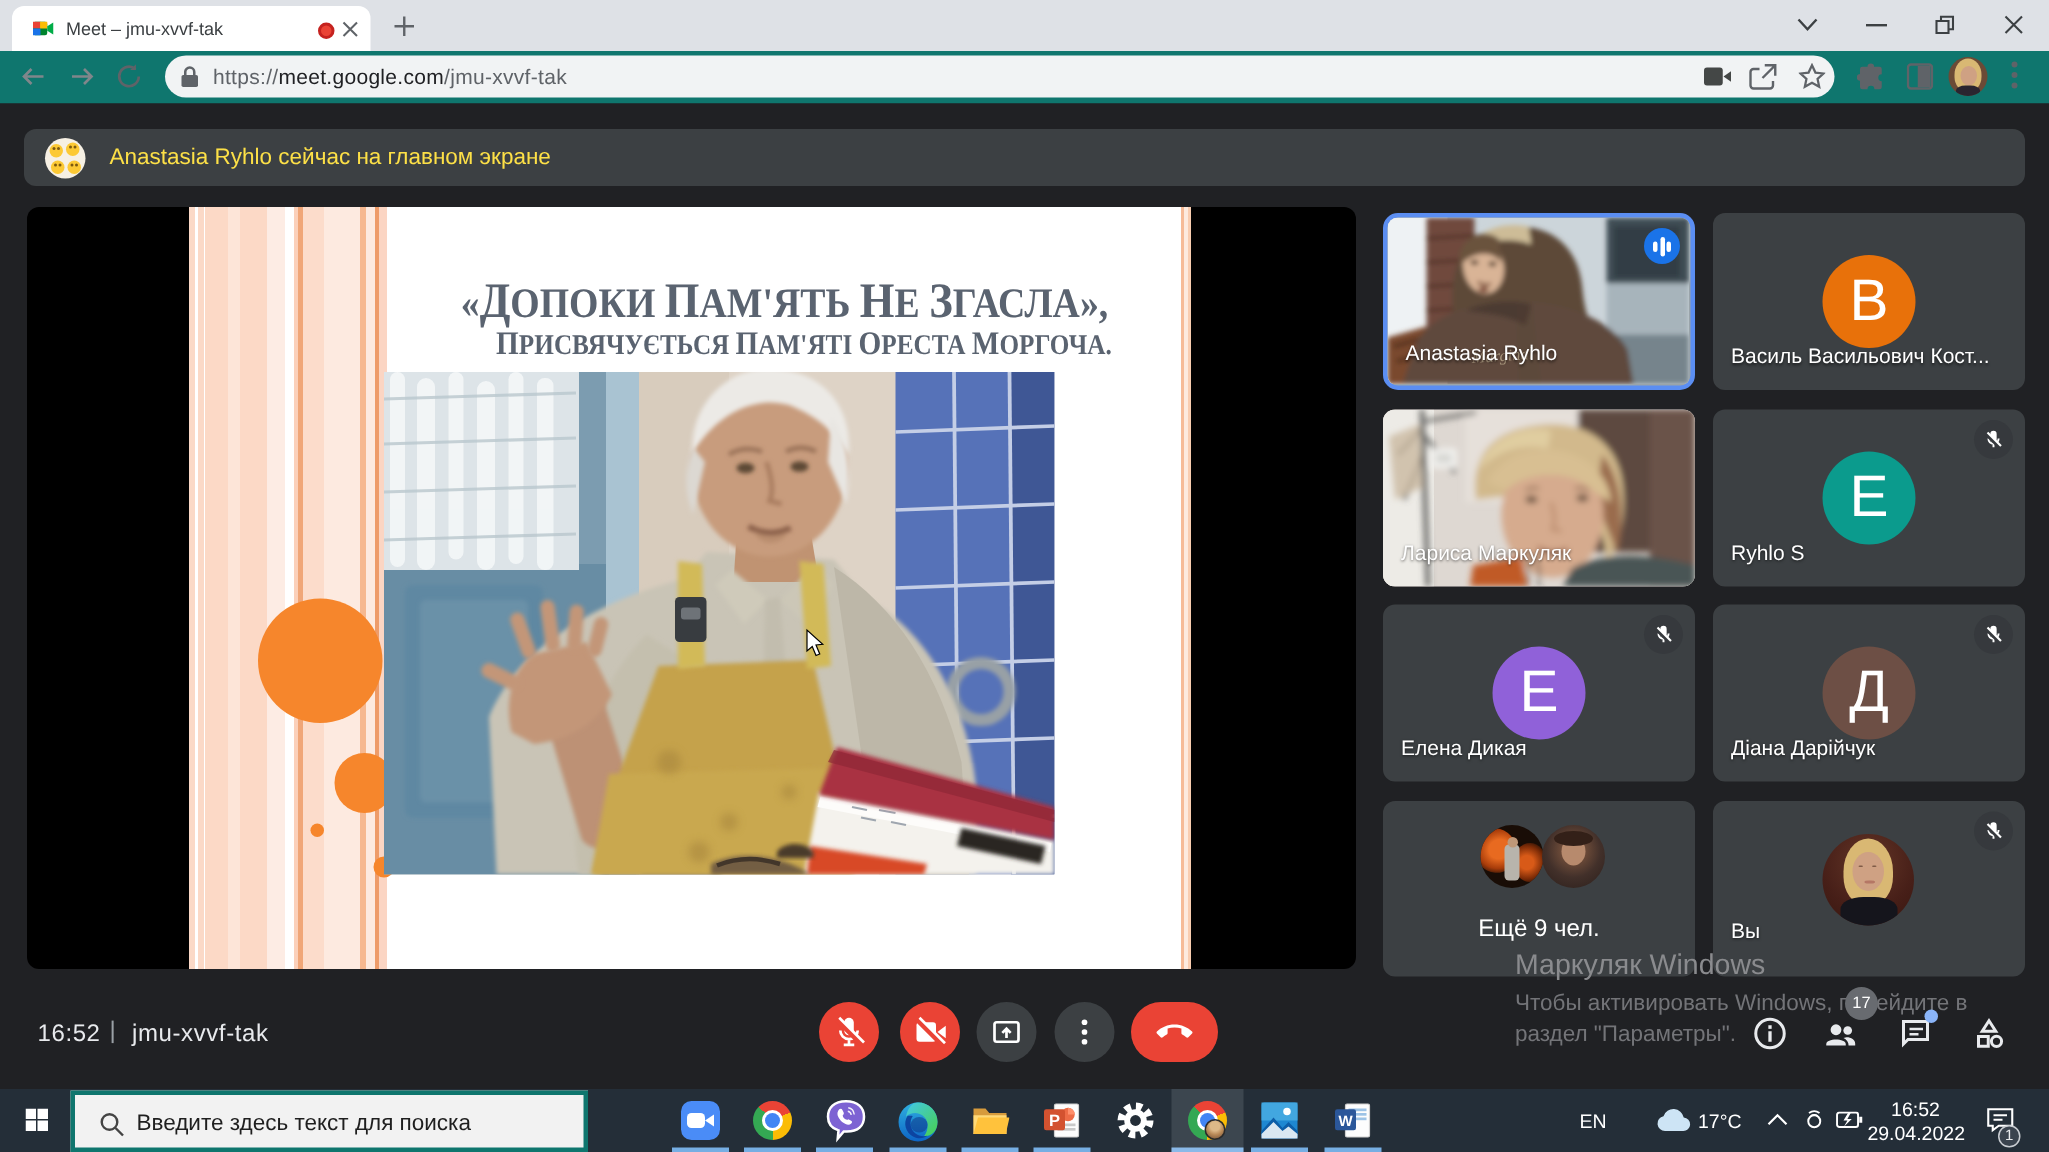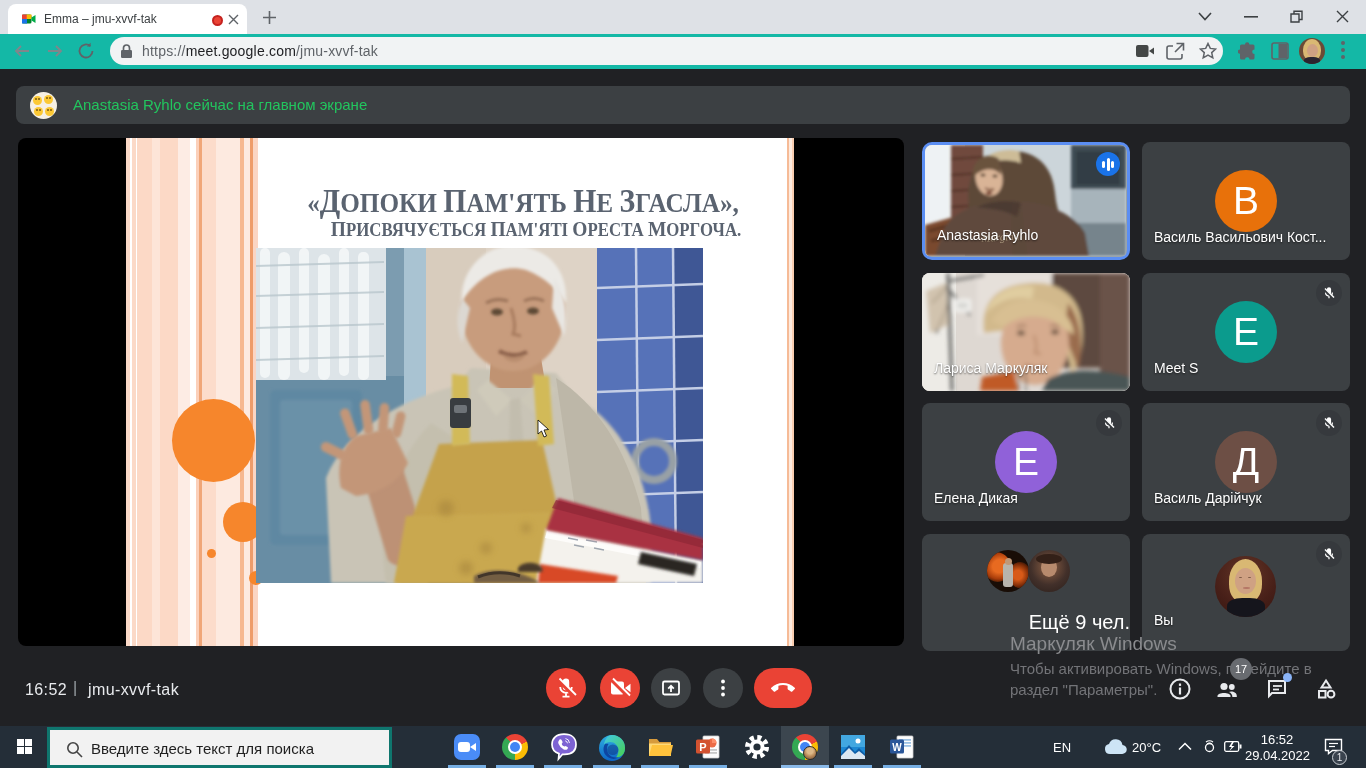--- a/index.html
+++ b/index.html
@@ -11,29 +11,29 @@
 #tab { position:absolute; left:8px; top:4px; width:239px; height:30px; background:#fff; border-radius:8px 8px 0 0; }
 #tabtitle { position:absolute; left:36px; top:8px; font-size:12px; color:#3c4043; }
 #reddot { position:absolute; left:204px; top:11px; width:11px; height:11px; border-radius:50%; background:#ea4335; border:2px solid #c5221f; }
 .tabx { position:absolute; left:225px; top:3px; font-size:14px; color:#5f6368; }
 #plus { position:absolute; left:262px; top:2px; font-size:19px; color:#5f6368; font-weight:400;}
 
 
 .wc { position:absolute; top:8px; color:#3c4043; font-size:14px; }
 
 
-#toolbar { position:absolute; left:0; top:34px; width:1366px; height:35px; background:#14b8a6; }
+#toolbar { position:absolute; left:0; top:34px; width:1366px; height:35px; background:#0f766e; }
 #omni { position:absolute; left:110px; top:3px; width:1113px; height:28px; border-radius:14px; background:#f1f3f4; }
 #url { position:absolute; left:32px; top:6px; font-size:14px; color:#5f6368; letter-spacing:0.2px;}
 #url b { color:#202124; font-weight:400; }
 
 
 #page { position:absolute; left:0; top:69px; width:1366px; height:657px; background:#202124; }
 #banner { position:absolute; left:16px; top:17px; width:1334px; height:38px; background:#3c4043; border-radius:8px; }
-#banner .txt { position:absolute; left:57px; top:10px; font-size:15px; color:#22c55e; }
+#banner .txt { position:absolute; left:57px; top:10px; font-size:15px; color:#fde047; }
 #emoji { position:absolute; left:14px; top:6px; width:27px; height:27px; border-radius:50%; background:#f6f0e4; overflow:hidden;}
 
 #stage { position:absolute; left:18px; top:69px; width:886px; height:508px; background:#000; border-radius:8px; overflow:hidden; }
 #slide { position:absolute; left:108px; top:0; width:668px; height:508px; background:#fff; }
 
 
 .tile { position:absolute; width:208px; height:118px; background:#3c4043; border-radius:8px; overflow:hidden; }
 .name { position:absolute; left:12px; bottom:15px; font-size:14px; color:#fff; text-shadow:0 1px 2px rgba(0,0,0,.6); white-space:nowrap; }
 .avcirc { position:absolute; left:73px; top:28px; width:62px; height:62px; border-radius:50%; color:#fff; font-size:39px; text-align:center; line-height:62px; }
 .micoff { position:absolute; top:7px; right:8px; width:26px; height:26px; border-radius:50%; background:#36393d; }
@@ -63,21 +63,21 @@
 
   <div id="tabstrip">
     <div id="tab">
       <svg style="position:absolute;left:14px;top:8px" width="14" height="14" viewBox="0 0 14 14">
         <rect x="0" y="2.5" width="9.5" height="9" rx="1.5" fill="#00832d"></rect>
         <rect x="0" y="2.5" width="5" height="4.5" fill="#ea4335"></rect>
         <rect x="4.7" y="2.5" width="4.8" height="4.5" fill="#fbbc04"></rect>
         <rect x="0" y="7" width="5" height="4.5" fill="#1a73e8"></rect>
         <path d="M9.5 5.5 L13.5 3 V11 L9.5 8.5 Z" fill="#00ac47"></path>
       </svg>
-      <span id="tabtitle">Emma – jmu-xvvf-tak</span>
+      <span id="tabtitle">Meet – jmu-xvvf-tak</span>
       <span id="reddot"></span>
       <svg class="tabx" style="left:220px;top:10px" width="11" height="11" viewBox="0 0 11 11">
           <path d="M1 1 L10 10 M10 1 L1 10" stroke="#5f6368" stroke-width="1.4"></path>
         </svg>
     </div>
     <svg id="plus" style="position:absolute;left:262px;top:10px" width="15" height="15" viewBox="0 0 15 15">
         <path d="M7.5 1 V14 M1 7.5 H14" stroke="#5f6368" stroke-width="1.6"></path>
       </svg>
     <svg class="wc" style="left:1198px;top:12px" width="14" height="9" viewBox="0 0 14 9">
         <path d="M1 1 L7 7.5 L13 1" stroke="#3c4043" stroke-width="1.6" fill="none"></path>
@@ -389,21 +389,21 @@
           <path d="M122 104 C140 94 170 94 208 102 L208 118 L118 118 Z" fill="#48525200"></path>
           <path d="M126 106 C148 94 180 96 208 104 L208 118 L120 118 Z" fill="#4a5554"></path>
           <path d="M96 96 q2 12 0 22 M102 98 q3 10 2 20" stroke="#2a2a2a" stroke-width="1.5" fill="none" opacity="0.7"></path>
         </g>
       </svg>
       <div class="name">Лариса Маркуляк</div>
     </div>
 
     <div class="tile" style="left:1142px;top:203.5px;">
       <div class="avcirc" style="background:#0b9b8d;">E</div>
-      <div class="name">Meet S</div>
+      <div class="name">Ryhlo S</div>
       <div class="micoff">
           <svg width="14" height="14" viewBox="0 0 14 14">
             <path d="M7 1.2 a2.1 2.1 0 0 1 2.1 2.1 V6.6 a2.1 2.1 0 0 1 -4.2 0 V3.3 A2.1 2.1 0 0 1 7 1.2 Z" fill="#fff"></path>
             <path d="M3.6 6.4 a3.4 3.4 0 0 0 6.8 0 M7 9.8 V12.2" stroke="#fff" stroke-width="1.3" fill="none"></path>
             <line x1="2.4" y1="3.4" x2="11.2" y2="12.2" stroke="#36393d" stroke-width="2.6"></line>
             <line x1="3" y1="2.4" x2="12" y2="11.4" stroke="#fff" stroke-width="1.4"></line>
           </svg>
         </div>
     </div>
 
@@ -415,21 +415,21 @@
             <path d="M7 1.2 a2.1 2.1 0 0 1 2.1 2.1 V6.6 a2.1 2.1 0 0 1 -4.2 0 V3.3 A2.1 2.1 0 0 1 7 1.2 Z" fill="#fff"></path>
             <path d="M3.6 6.4 a3.4 3.4 0 0 0 6.8 0 M7 9.8 V12.2" stroke="#fff" stroke-width="1.3" fill="none"></path>
             <line x1="2.4" y1="3.4" x2="11.2" y2="12.2" stroke="#36393d" stroke-width="2.6"></line>
             <line x1="3" y1="2.4" x2="12" y2="11.4" stroke="#fff" stroke-width="1.4"></line>
           </svg>
         </div>
     </div>
 
     <div class="tile" style="left:1142px;top:334px;">
       <div class="avcirc" style="background:#6d4f45;">Д</div>
-      <div class="name">Василь Дарійчук</div>
+      <div class="name">Діана Дарійчук</div>
       <div class="micoff">
           <svg width="14" height="14" viewBox="0 0 14 14">
             <path d="M7 1.2 a2.1 2.1 0 0 1 2.1 2.1 V6.6 a2.1 2.1 0 0 1 -4.2 0 V3.3 A2.1 2.1 0 0 1 7 1.2 Z" fill="#fff"></path>
             <path d="M3.6 6.4 a3.4 3.4 0 0 0 6.8 0 M7 9.8 V12.2" stroke="#fff" stroke-width="1.3" fill="none"></path>
             <line x1="2.4" y1="3.4" x2="11.2" y2="12.2" stroke="#36393d" stroke-width="2.6"></line>
             <line x1="3" y1="2.4" x2="12" y2="11.4" stroke="#fff" stroke-width="1.4"></line>
           </svg>
         </div>
     </div>
 
@@ -437,21 +437,21 @@
       <div style="position:absolute;left:65px;top:16.5px;width:42px;height:42px;border-radius:50%;background:#190d06;overflow:hidden;">
         <div style="position:absolute;left:-4px;top:2px;width:28px;height:30px;background:radial-gradient(ellipse at 60% 50%, #e86a20 0 30%, #a83c0a 60%, transparent 85%);border-radius:50%;transform:rotate(-20deg);"></div>
         <div style="position:absolute;left:22px;top:12px;width:22px;height:26px;background:radial-gradient(ellipse at 40% 50%, #d85a18 0 25%, #7a2a06 60%, transparent 85%);border-radius:50%;"></div>
         <div style="position:absolute;left:16px;top:13px;width:10px;height:24px;background:#b8b4ac;border-radius:3px;"></div>
         <div style="position:absolute;left:17.5px;top:8px;width:7px;height:7px;border-radius:50%;background:#bf9878;"></div>
       </div>
       <div style="position:absolute;left:106px;top:16.5px;width:42px;height:42px;border-radius:50%;background:radial-gradient(circle at 50% 40%, #6b4a38 0 25%, #42302a 55%, #2a1e1a 100%);overflow:hidden;">
         <div style="position:absolute;left:13px;top:8px;width:16px;height:19px;border-radius:50%;background:#b78a6d;"></div>
         <div style="position:absolute;left:8px;top:4px;width:26px;height:10px;border-radius:50%;background:#332018;"></div>
       </div>
-      <div style="position:absolute;left:0;top:77px;width:208px;text-align:right;font-size:20px;color:#fff;">Ещё 9 чел.</div>
+      <div style="position:absolute;left:0;top:77px;width:208px;text-align:center;font-size:16px;color:#fff;">Ещё 9 чел.</div>
     </div>
 
     <div class="tile" style="left:1142px;top:464.5px;height:117px;">
       <div style="position:absolute;left:73px;top:22px;width:61px;height:61px;border-radius:50%;background:radial-gradient(circle at 50% 30%, #5a2e22 0 20%, #471f18 60%, #38160f 100%);overflow:hidden;">
         <div style="position:absolute;left:14px;top:3px;width:33px;height:44px;border-radius:50% 50% 42% 42%;background:#d9b873;"></div>
         <div style="position:absolute;left:20px;top:12px;width:21px;height:26px;border-radius:50%;background:#cfa183;"></div>
         <div style="position:absolute;left:24px;top:21px;width:3px;height:1.6px;background:#6a4a38;border-radius:50%;opacity:.8;"></div>
         <div style="position:absolute;left:33px;top:21px;width:3px;height:1.6px;background:#6a4a38;border-radius:50%;opacity:.8;"></div>
         <div style="position:absolute;left:28px;top:31px;width:7px;height:2px;background:#b07060;border-radius:40%;opacity:.85;"></div>
         <div style="position:absolute;left:12px;top:42px;width:38px;height:20px;background:#15151c;border-radius:40% 40% 0 0;"></div>
@@ -657,21 +657,21 @@
           <rect x="1" y="5.5" width="14" height="14" rx="1.5" fill="#2b579a"></rect>
           <text x="8" y="16.5" font-size="10" font-weight="bold" fill="#fff" text-anchor="middle" font-family="Liberation Sans,sans-serif">W</text>
         </svg>
     </div>
     <div class="uline" style="left:883px;"></div>
 
     <div class="tray" style="left:1053px;top:14px;">EN</div>
     <svg style="position:absolute;left:1104px;top:13px" width="24" height="16" viewBox="0 0 24 16">
         <path d="M6 15 a5 5 0 0 1 -1 -9.9 A7 7 0 0 1 18.5 6 A4.5 4.5 0 0 1 18 15 Z" fill="#cde4f5"></path>
       </svg>
-    <div class="tray" style="left:1132px;top:14px;">20°C</div>
+    <div class="tray" style="left:1132px;top:14px;">17°C</div>
     <svg style="position:absolute;left:1178px;top:16px" width="14" height="9" viewBox="0 0 14 9">
         <path d="M1 7.5 L7 1.5 L13 7.5" stroke="#fff" stroke-width="1.5" fill="none"></path>
       </svg>
     <svg style="position:absolute;left:1202px;top:13px" width="15" height="15" viewBox="0 0 15 15">
         <circle cx="7.5" cy="8.5" r="4" stroke="#fff" stroke-width="1.3" fill="none"></circle>
         <path d="M4 3 q3.5 -2.5 7 0 M5.2 5 q2.3 -1.6 4.6 0" stroke="#fff" stroke-width="1.2" fill="none"></path>
       </svg>
     <svg style="position:absolute;left:1224px;top:15px" width="18" height="11" viewBox="0 0 18 11">
         <rect x="0.7" y="0.7" width="14" height="9.6" rx="1.5" stroke="#fff" stroke-width="1.3" fill="none"></rect>
         <rect x="15.5" y="3.5" width="2" height="4" fill="#fff"></rect>

